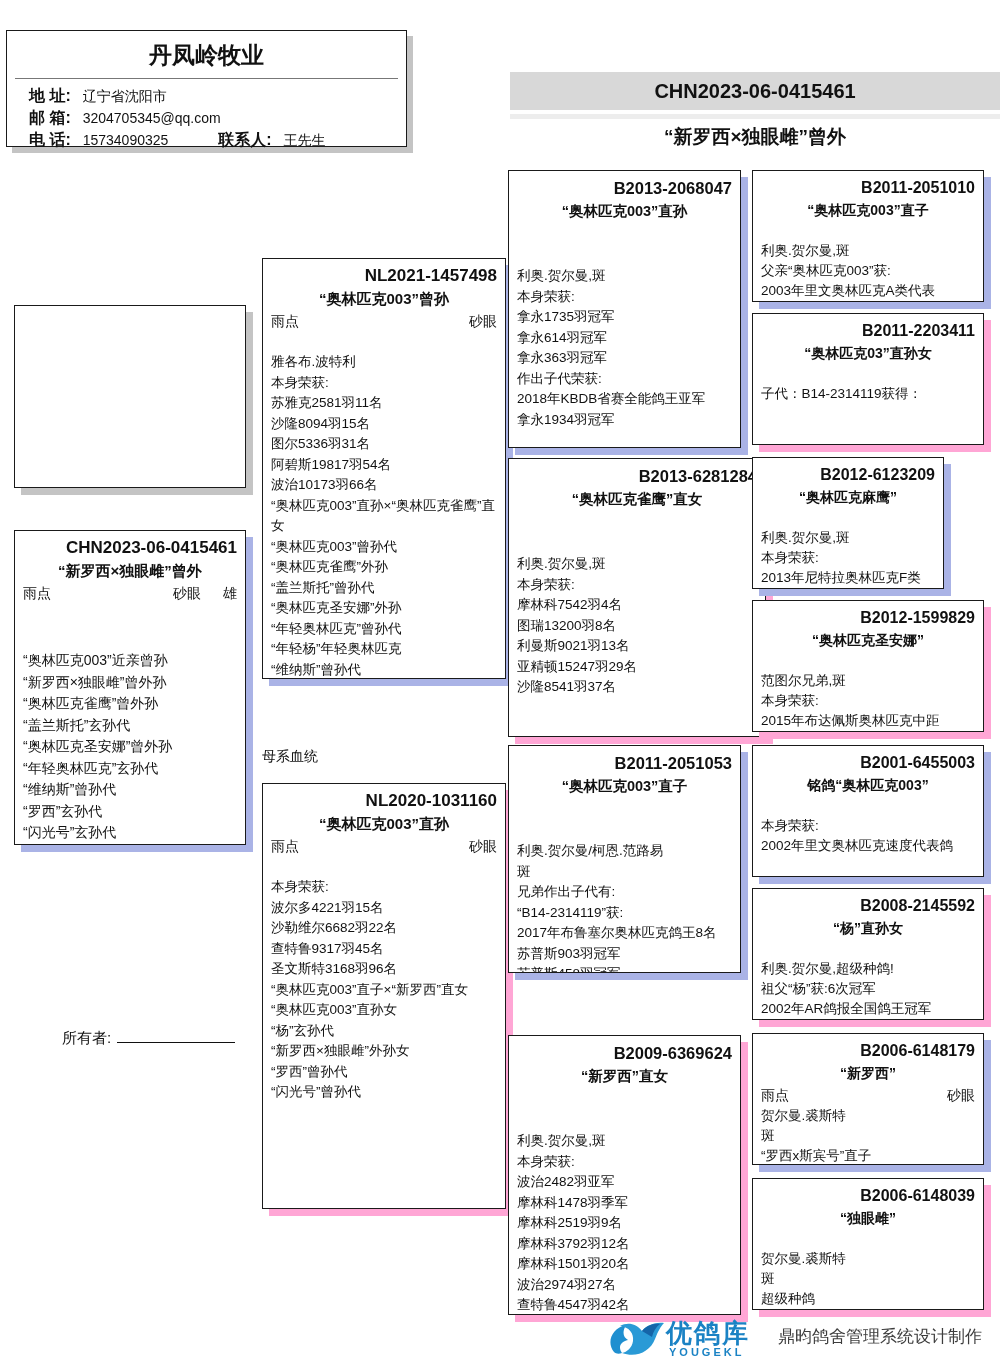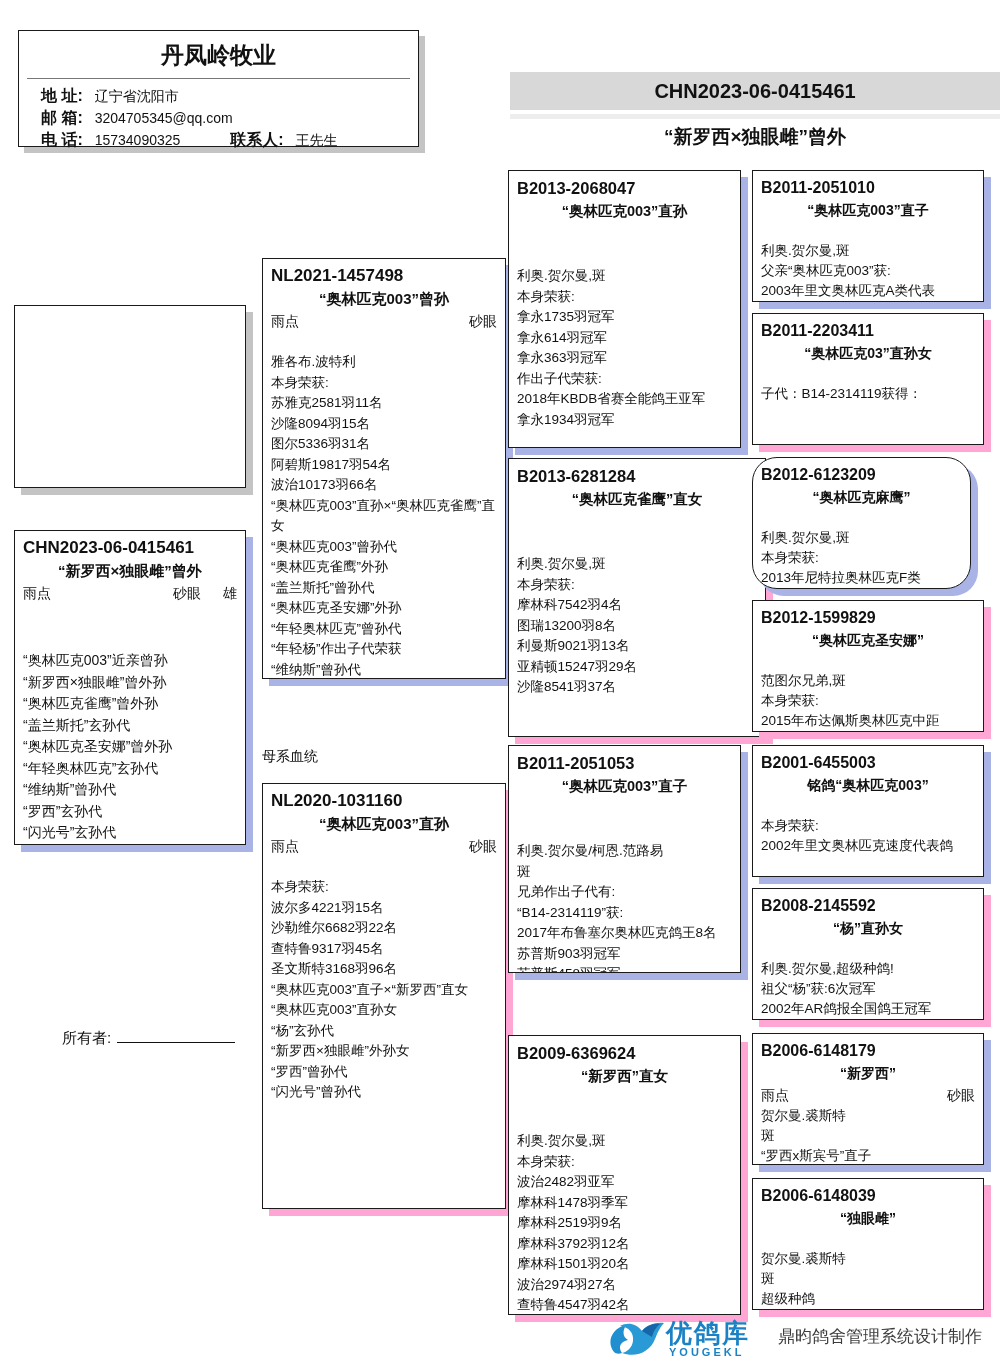--- a/index.html
+++ b/index.html
@@ -8,21 +8,21 @@
     font-family:"Liberation Sans","DejaVu Sans",sans-serif;color:#111;
     overflow:hidden;
   }
   .box{
     position:absolute;background:#fff;border:1px solid #1a1a1a;
     box-sizing:border-box;padding:5px 8px;overflow:hidden;
   }
   .box.male{box-shadow:7px 7px 0 var(--male-shadow);}
   .box.female{box-shadow:7px 7px 0 var(--female-shadow);}
   .box.neutral{box-shadow:7px 7px 0 var(--neutral-shadow);}
-  .ring{text-align:left;font-weight:bold;font-size:17px;line-height:24px;white-space:nowrap;}
+  .ring{text-align:right;font-weight:bold;font-size:17px;line-height:24px;white-space:nowrap;}
   .bird-name{text-align:center;font-weight:bold;font-size:15px;line-height:22px;}
   .eye-row{display:flex;justify-content:space-between;font-size:14px;line-height:22px;}
   .eye-right span{margin-left:22px;}
   .body .line{font-size:13.5px;line-height:20.5px;}
   
   .subject-lines{margin-top:46px;}
   .subject-lines .line{font-size:14px;line-height:21.5px;}
   
   .parent-body{margin-top:20px;}
   
@@ -30,21 +30,21 @@
   .g-name{font-size:14.5px;}
   .g-body{margin-top:44px;}
   
   .gg-ring{font-size:16px;}
   .gg-name{font-size:14px;line-height:21px;}
   .gg-body{margin-top:20px;}
   .gg-body.tight{margin-top:0;}
   .gg-body .line{line-height:20px;}
   
   .loft-box{
-    position:absolute;left:18px;top:30px;width:401px;height:117px;
+    position:absolute;left:6px;top:30px;width:401px;height:117px;
     background:#fff;border:1px solid #1a1a1a;box-sizing:border-box;
     box-shadow:6px 6px 0 var(--neutral-shadow);
   }
   .loft-title{text-align:center;font-weight:bold;font-size:23px;padding-top:9px;}
   .loft-divider{border-top:1px solid #777;margin:7px 8px 6px 8px;}
   .loft-row{padding-left:22px;font-size:14px;line-height:21px;white-space:nowrap;}
   .loft-row b{font-size:16px;}
   .loft-row .val{margin-left:8px;}
   .loft-row .second{margin-left:46px;}
   
@@ -136,21 +136,21 @@
       <div class="line">沙隆8094羽15名</div>
       <div class="line">图尔5336羽31名</div>
       <div class="line">阿碧斯19817羽54名</div>
       <div class="line">波治10173羽66名</div>
       <div class="line">“奥林匹克003”直孙×“奥林匹克雀鹰”直女</div>
       <div class="line">“奥林匹克003”曾孙代</div>
       <div class="line">“奥林匹克雀鹰”外孙</div>
       <div class="line">“盖兰斯托”曾孙代</div>
       <div class="line">“奥林匹克圣安娜”外孙</div>
       <div class="line">“年轻奥林匹克”曾孙代</div>
-      <div class="line">“年轻杨”作出子代荣获</div>
+      <div class="line">“年轻杨”年轻奥林匹克</div>
       <div class="line">“维纳斯”曾孙代</div>
     </div>
 </div>
 
 <div class="box female" style="left:262px;top:783px;width:244px;height:426px;">
   <div class="ring">NL2020-1031160</div>
   <div class="bird-name">“奥林匹克003”直孙</div>
   <div class="eye-row">
     <span>雨点</span>
     <span>砂眼</span>
@@ -236,21 +236,21 @@
       <div class="line">2003年里文奥林匹克A类代表</div>
     </div>
 </div>
 <div class="box female" style="left:752px;top:313px;width:232px;height:132px;">
   <div class="ring gg-ring">B2011-2203411</div>
   <div class="bird-name gg-name">“奥林匹克03”直孙女</div>
   <div class="body gg-body">
       <div class="line">子代：B14-2314119获得：</div>
     </div>
 </div>
-<div class="box male" style="left:752px;top:457px;width:219px;height:132px;border-radius:25px;">
+<div class="box male" style="left:752px;top:457px;width:192px;height:132px;">
   <div class="ring gg-ring">B2012-6123209</div>
   <div class="bird-name gg-name">“奥林匹克麻鹰”</div>
   <div class="body gg-body">
       <div class="line">利奥.贺尔曼,斑</div>
       <div class="line">本身荣获:</div>
       <div class="line">2013年尼特拉奥林匹克F类</div>
     </div>
 </div>
 <div class="box female" style="left:752px;top:600px;width:232px;height:132px;">
   <div class="ring gg-ring">B2012-1599829</div>

